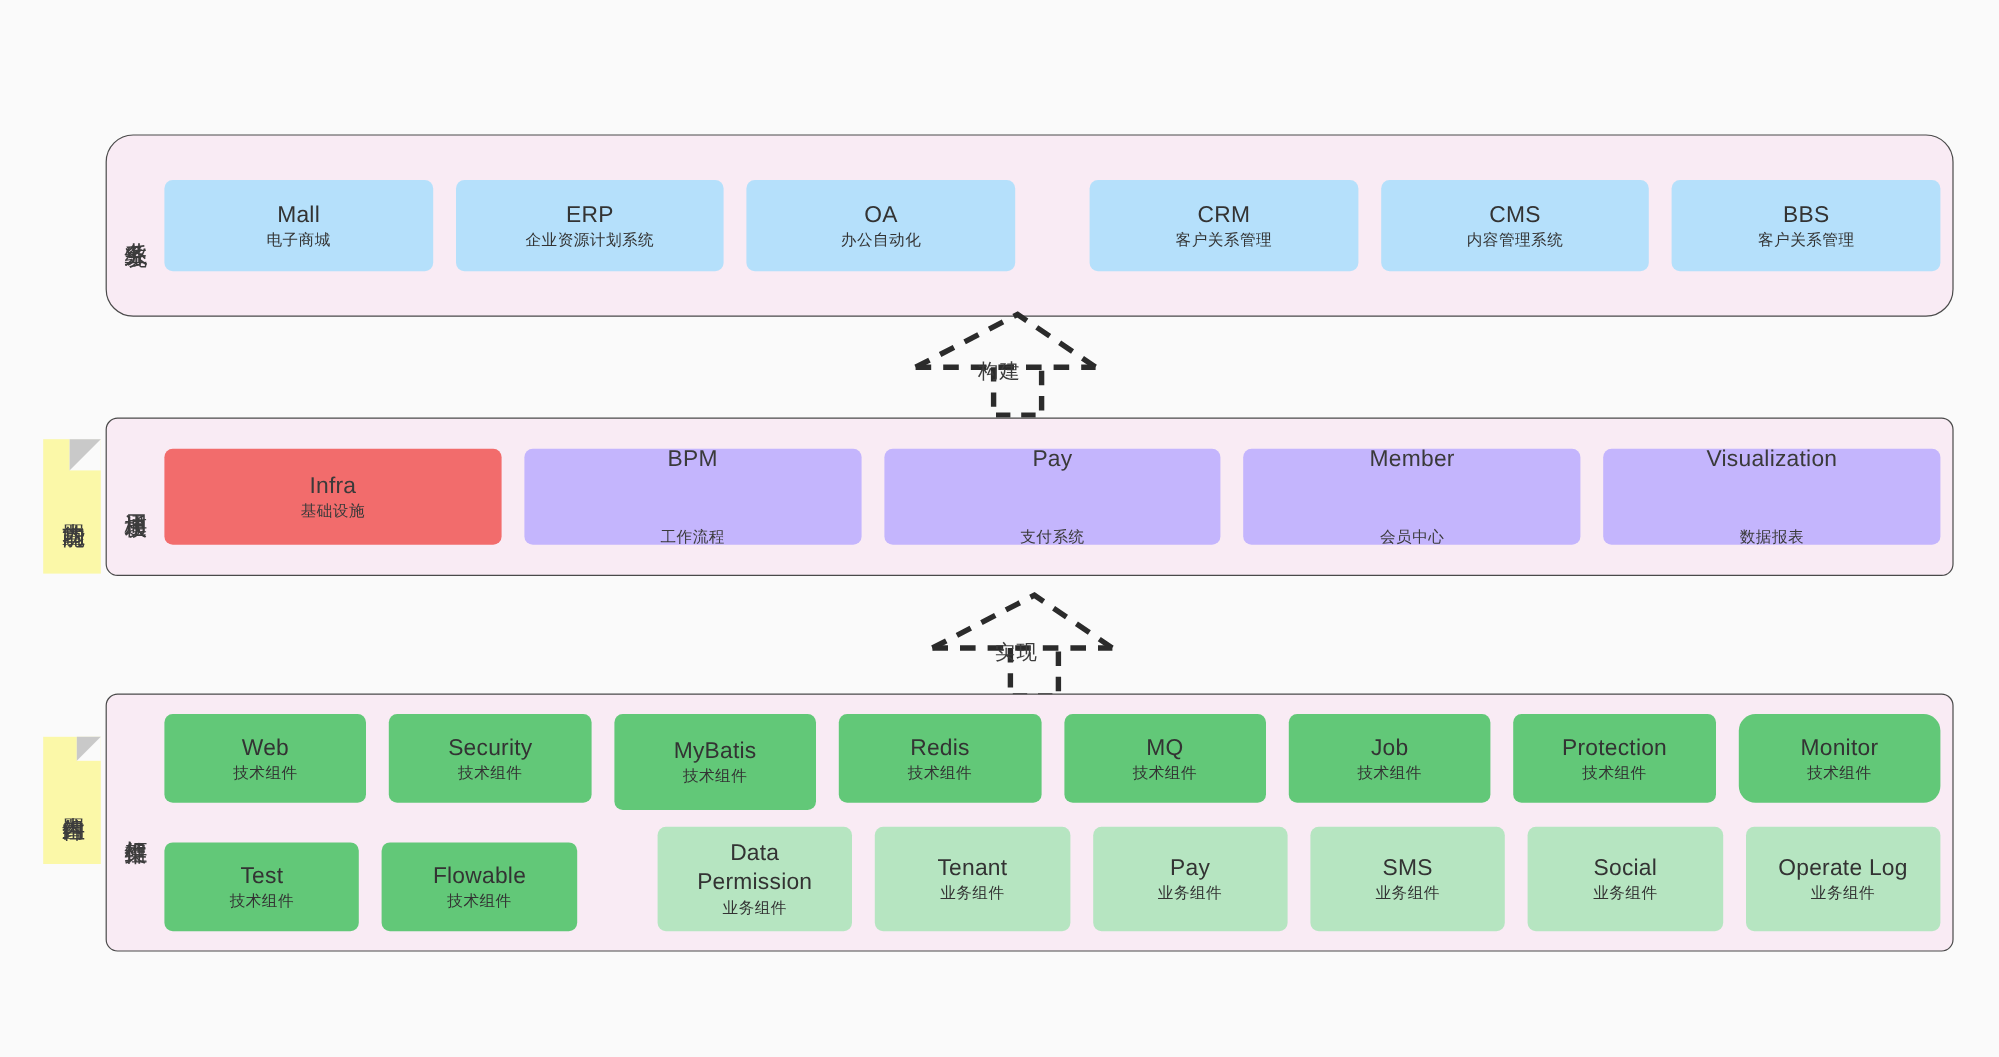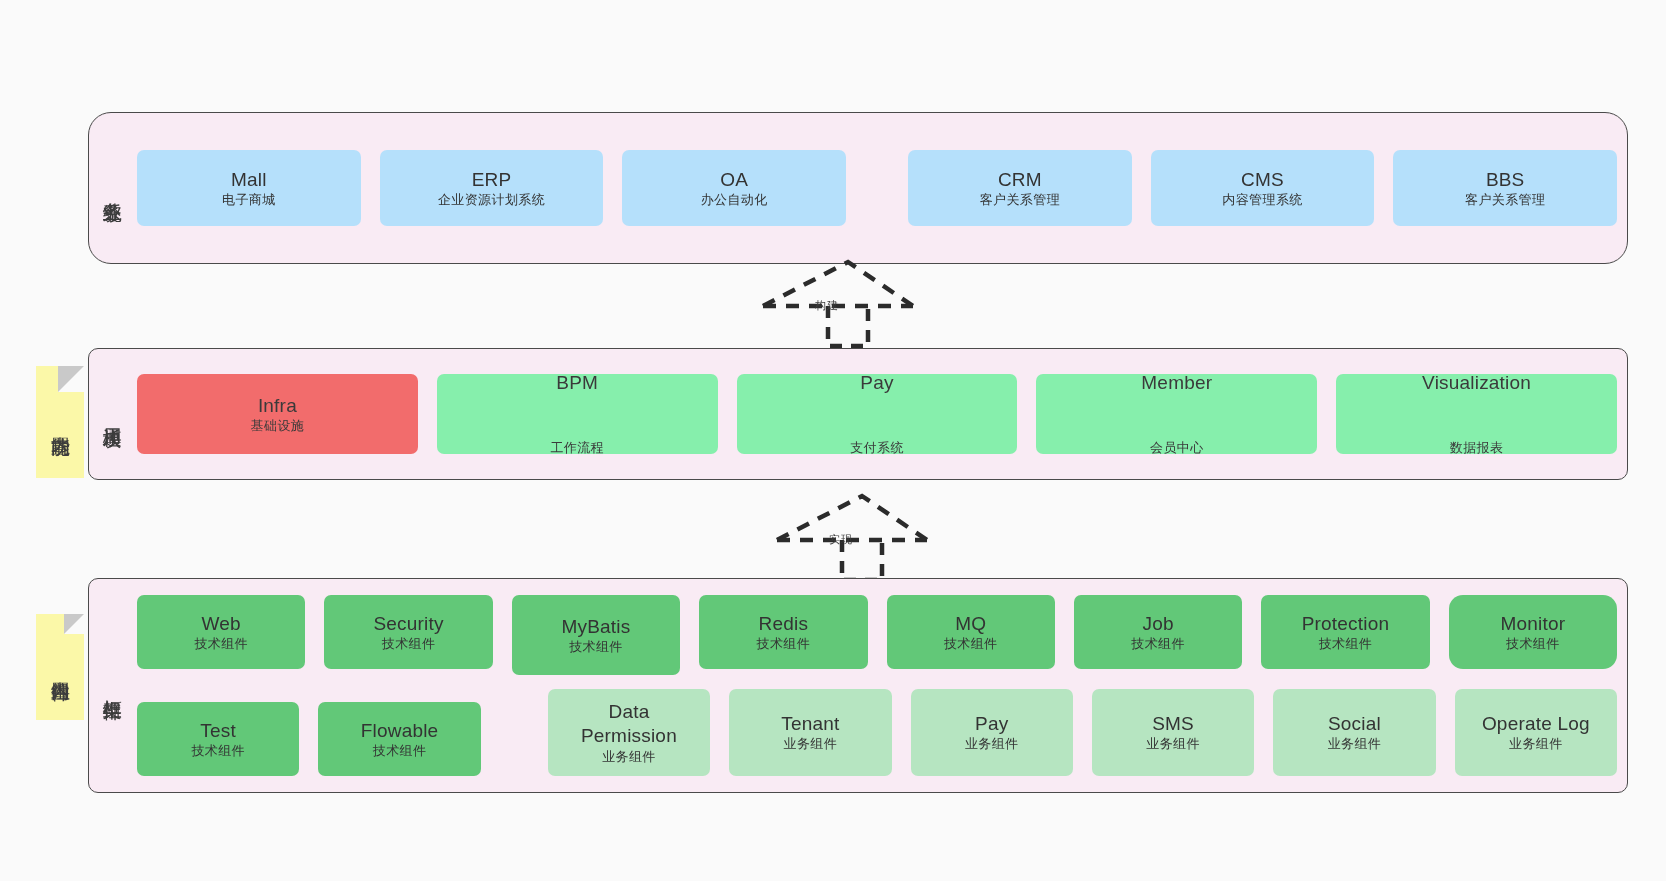--- a/index.html
+++ b/index.html
@@ -88,21 +88,21 @@
     font-size: 19px;
     letter-spacing: 0.2px;
   }
   .node .node-sub {
     font-size: 13px;
     letter-spacing: 0.4px;
   }
 
   .n-blue       { background: #b5e0fb; color: #333; }
   .n-red        { background: #f26c6c; color: #3a3a3a; }
-  .n-pink       { background: #86efac; color: #3a3a3a; gap: 45px; }
+  .n-pink       { background: #c4b5fd; color: #3a3a3a; gap: 45px; }
   .n-green      { background: #62c878; color: #333; }
   .n-lightgreen { background: #b6e5c1; color: #333; }
 
   
   .note {
     position: absolute;
     background: #fbf8a8;
     display: flex;
     align-items: center;
     justify-content: center;
@@ -129,21 +129,21 @@
     border-width: 0 0 20px 20px;
   }
 
   
   .arrow {
     position: absolute;
   }
   .arrow svg { display: block; }
   .arrow-label {
     position: absolute;
-    font-size: 11px;
+    font-size: 17px;
     letter-spacing: 1px;
     color: #3c3c3c;
     white-space: nowrap;
     background: transparent;
   }
 </style>
 </head>
 <body>
 
 <div id="canvas">

